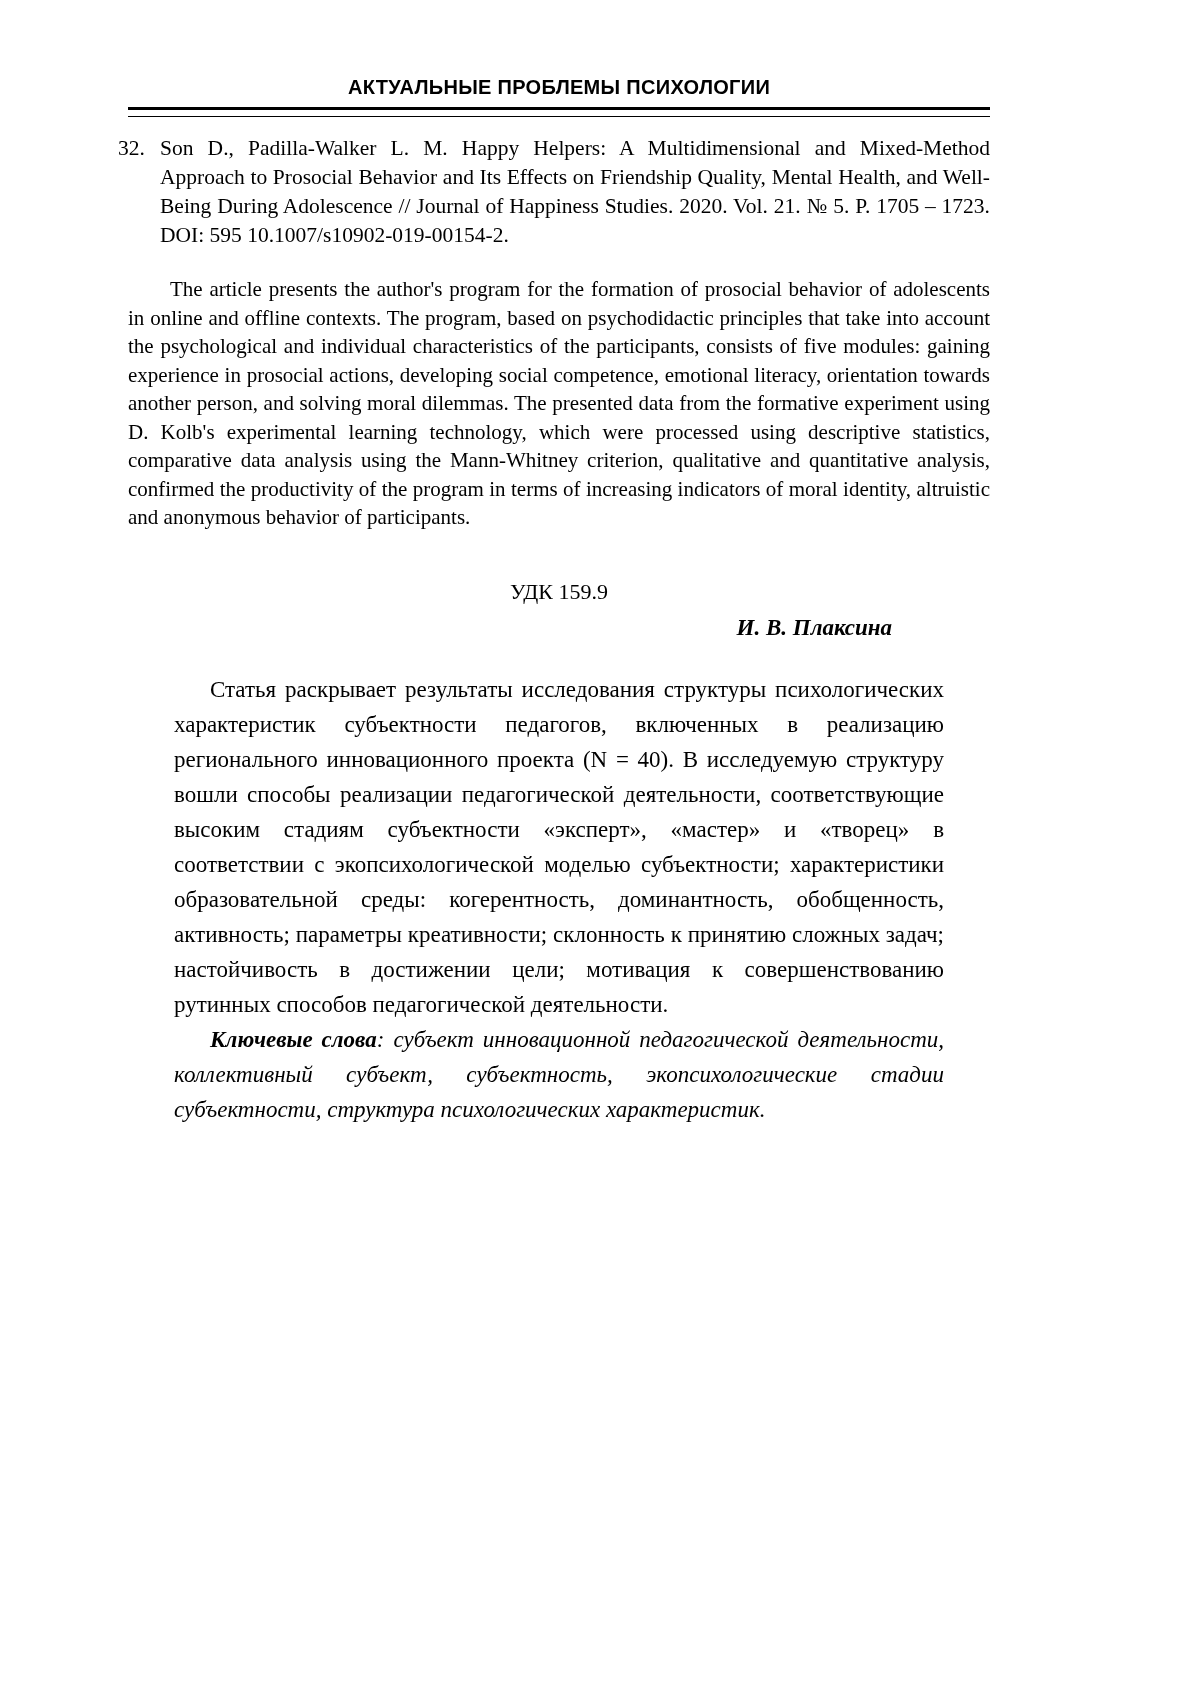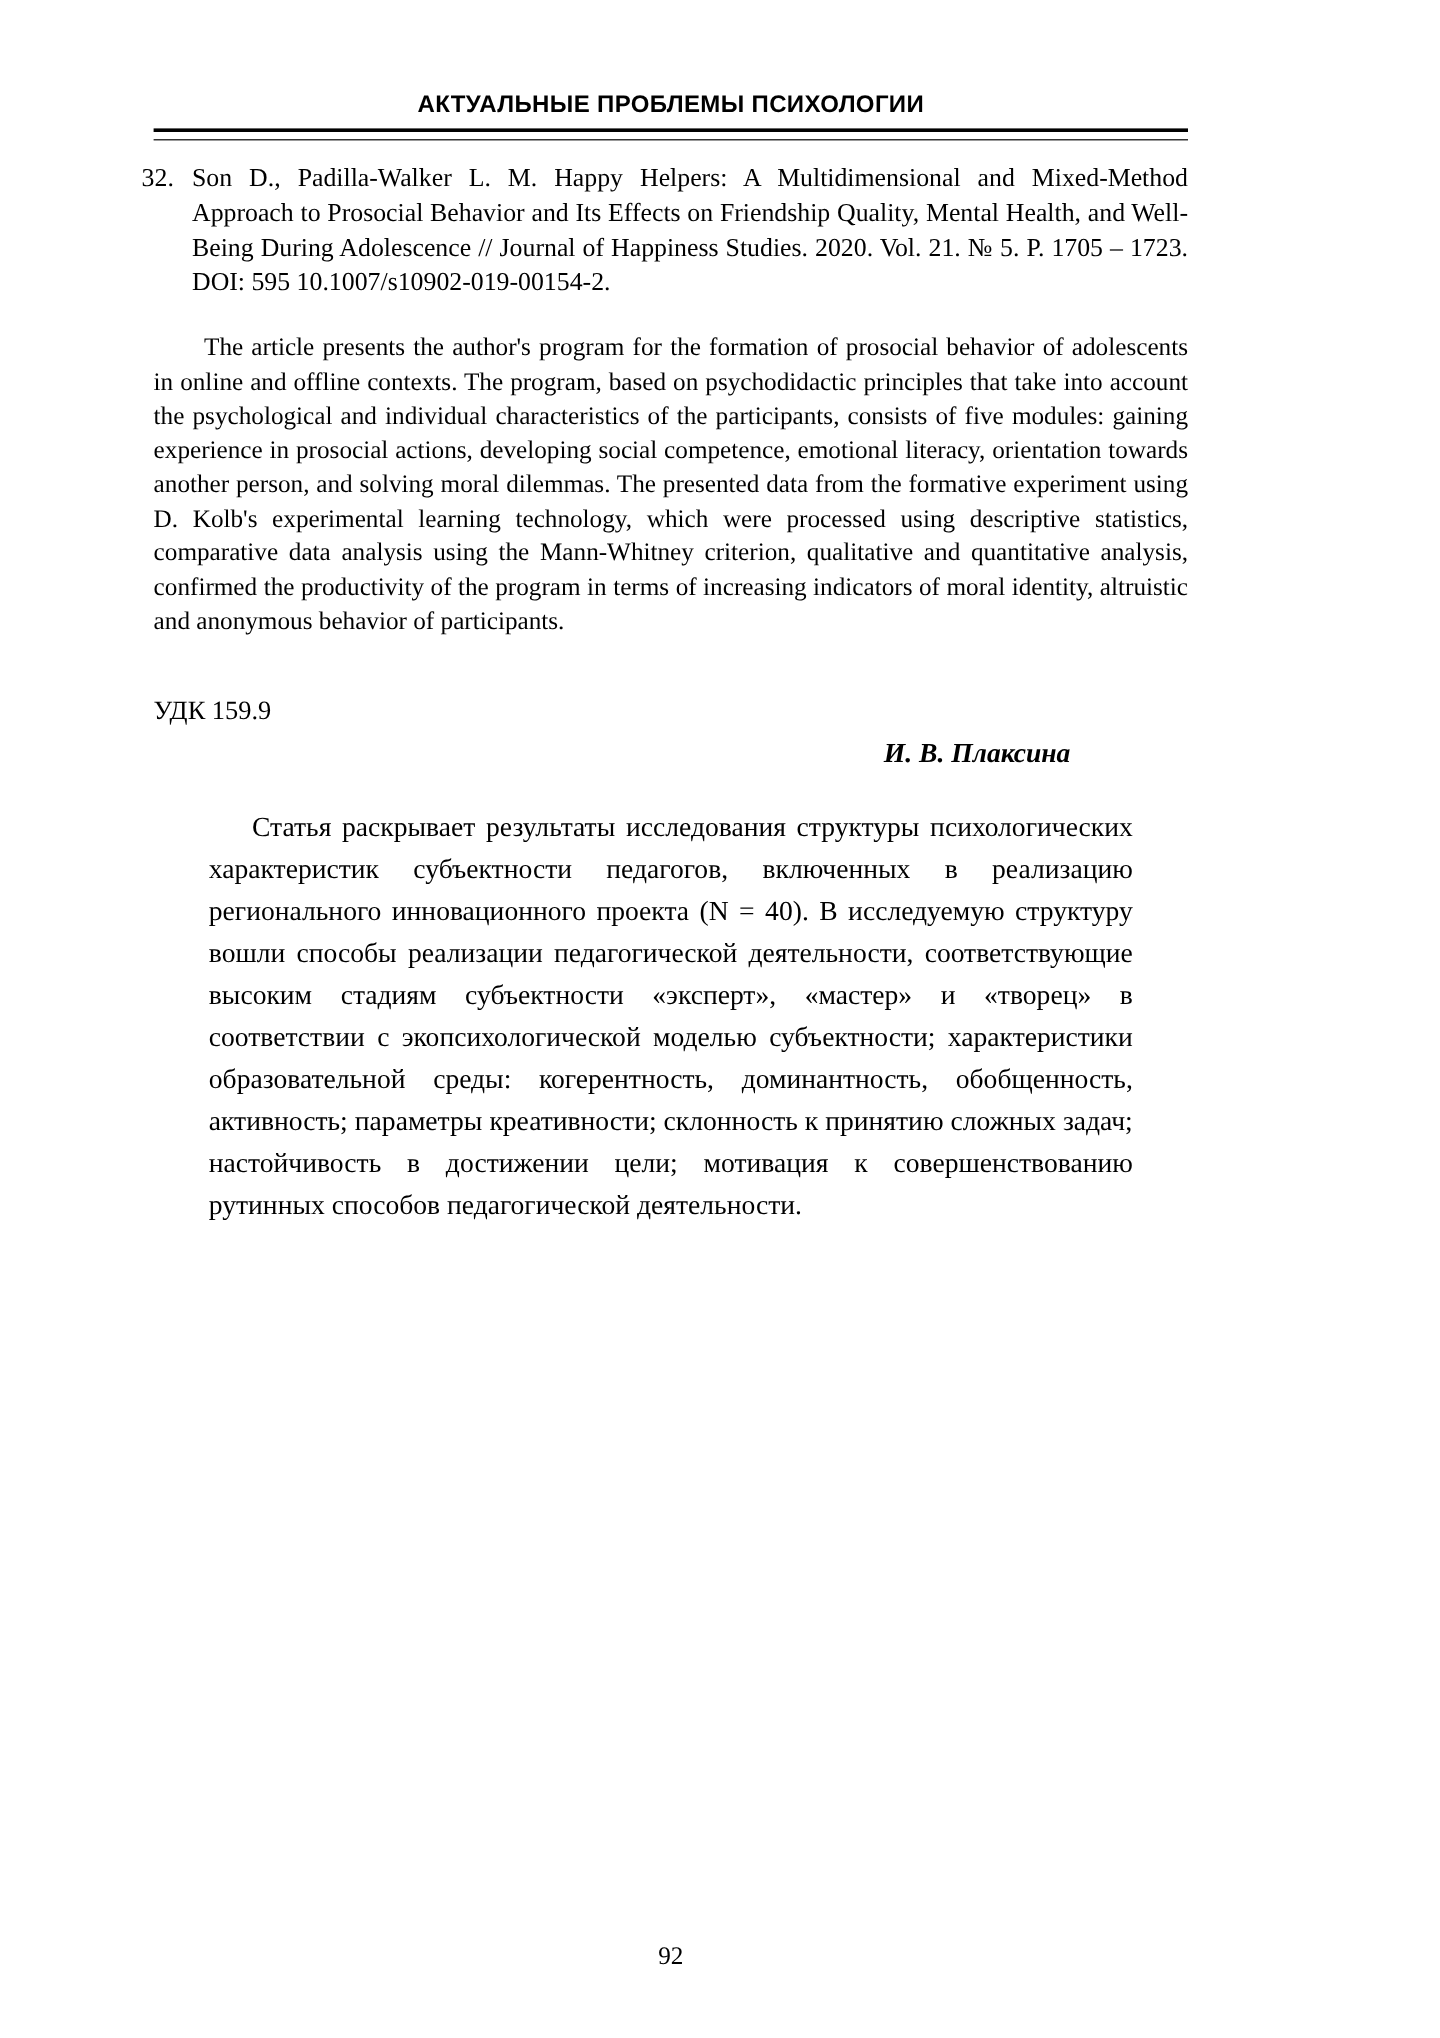--- a/index.html
+++ b/index.html
@@ -77,20 +77,21 @@
     font-size: 21px;
     line-height: 28.5px;
     text-align: justify;
     text-indent: 42px;
     font-style: italic;
   }
   .kw-label { font-weight: 700; }
   .udc {
     margin: 47px 0 0;
     font-size: 22px;
+    text-align: center;
   }
   .author-ru {
     margin: 10px 0 0;
     padding-right: 98px;
     text-align: right;
     font-weight: 700;
     font-style: italic;
     font-size: 23px;
   }
   .title-ru {
@@ -143,16 +144,16 @@
     <p class="abstract-en">The article presents the author's program for the formation of prosocial behavior of adolescents in online and offline contexts. The program, based on psychodidactic principles that take into account the psychological and individual characteristics of the participants, consists of five modules: gaining experience in prosocial actions, developing social competence, emotional literacy, orientation towards another person, and solving moral dilemmas. The presented data from the formative experiment using D. Kolb's experimental learning technology, which were processed using descriptive statistics, comparative data analysis using the Mann-Whitney criterion, qualitative and quantitative analysis, confirmed the productivity of the program in terms of increasing indicators of moral identity, altruistic and anonymous behavior of participants.</p>
 
 
     <p class="udc">УДК 159.9</p>
 
     <p class="author-ru">И. В. Плаксина</p>
 
 
     <p class="abstract-ru">Статья раскрывает результаты исследования структуры психологических характеристик субъектности педагогов, включенных в реализацию регионального инновационного проекта (N = 40). В исследуемую структуру вошли способы реализации педагогической деятельности, соответствующие высоким стадиям субъектности «эксперт», «мастер» и «творец» в соответствии с экопсихологической моделью субъектности; характеристики образовательной среды: когерентность, доминантность, обобщенность, активность; параметры креативности; склонность к принятию сложных задач; настойчивость в достижении цели; мотивация к совершенствованию рутинных способов педагогической деятельности.</p>
 
+    <p class="keywords-ru"><span class="kw-label-ru">Ключевые слова</span><span>: субъект инновационной педагогической деятельности, коллективный субъект, субъектность, экопсихологические стадии субъектности, структура психологических характеристик.</span></p>
 
-    <div class="page-number">92</div>
   </div>
 </div>
 
 </body></html>

